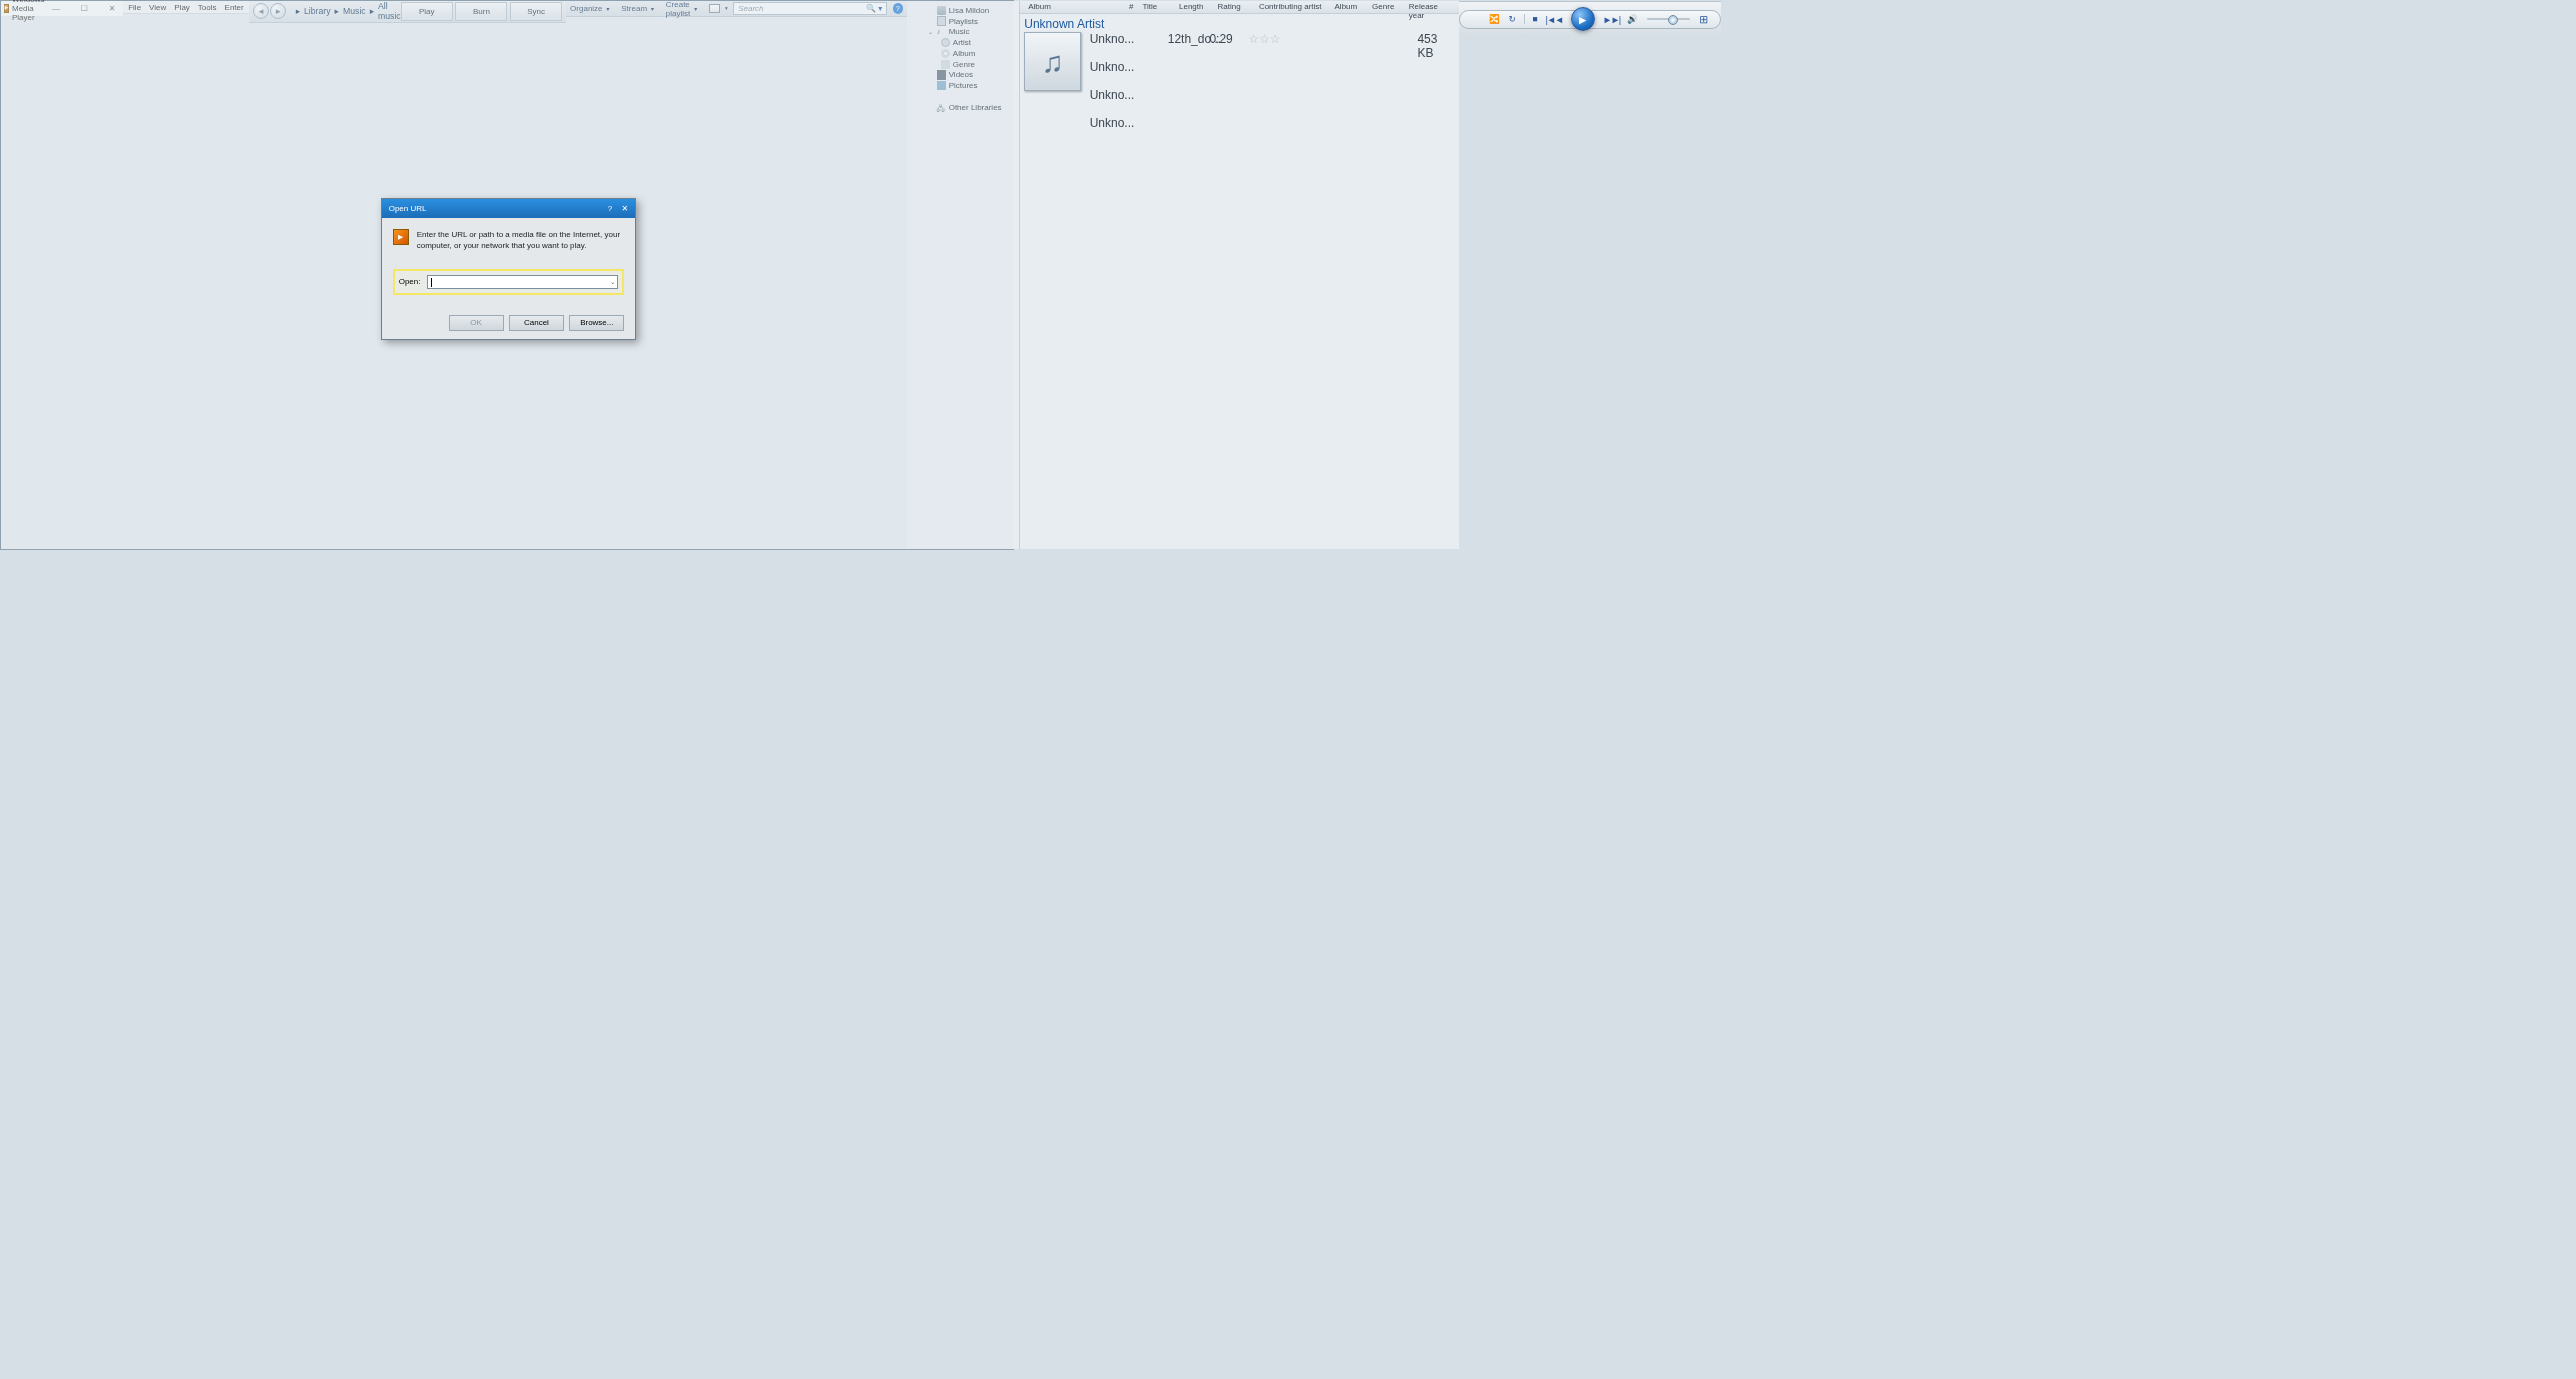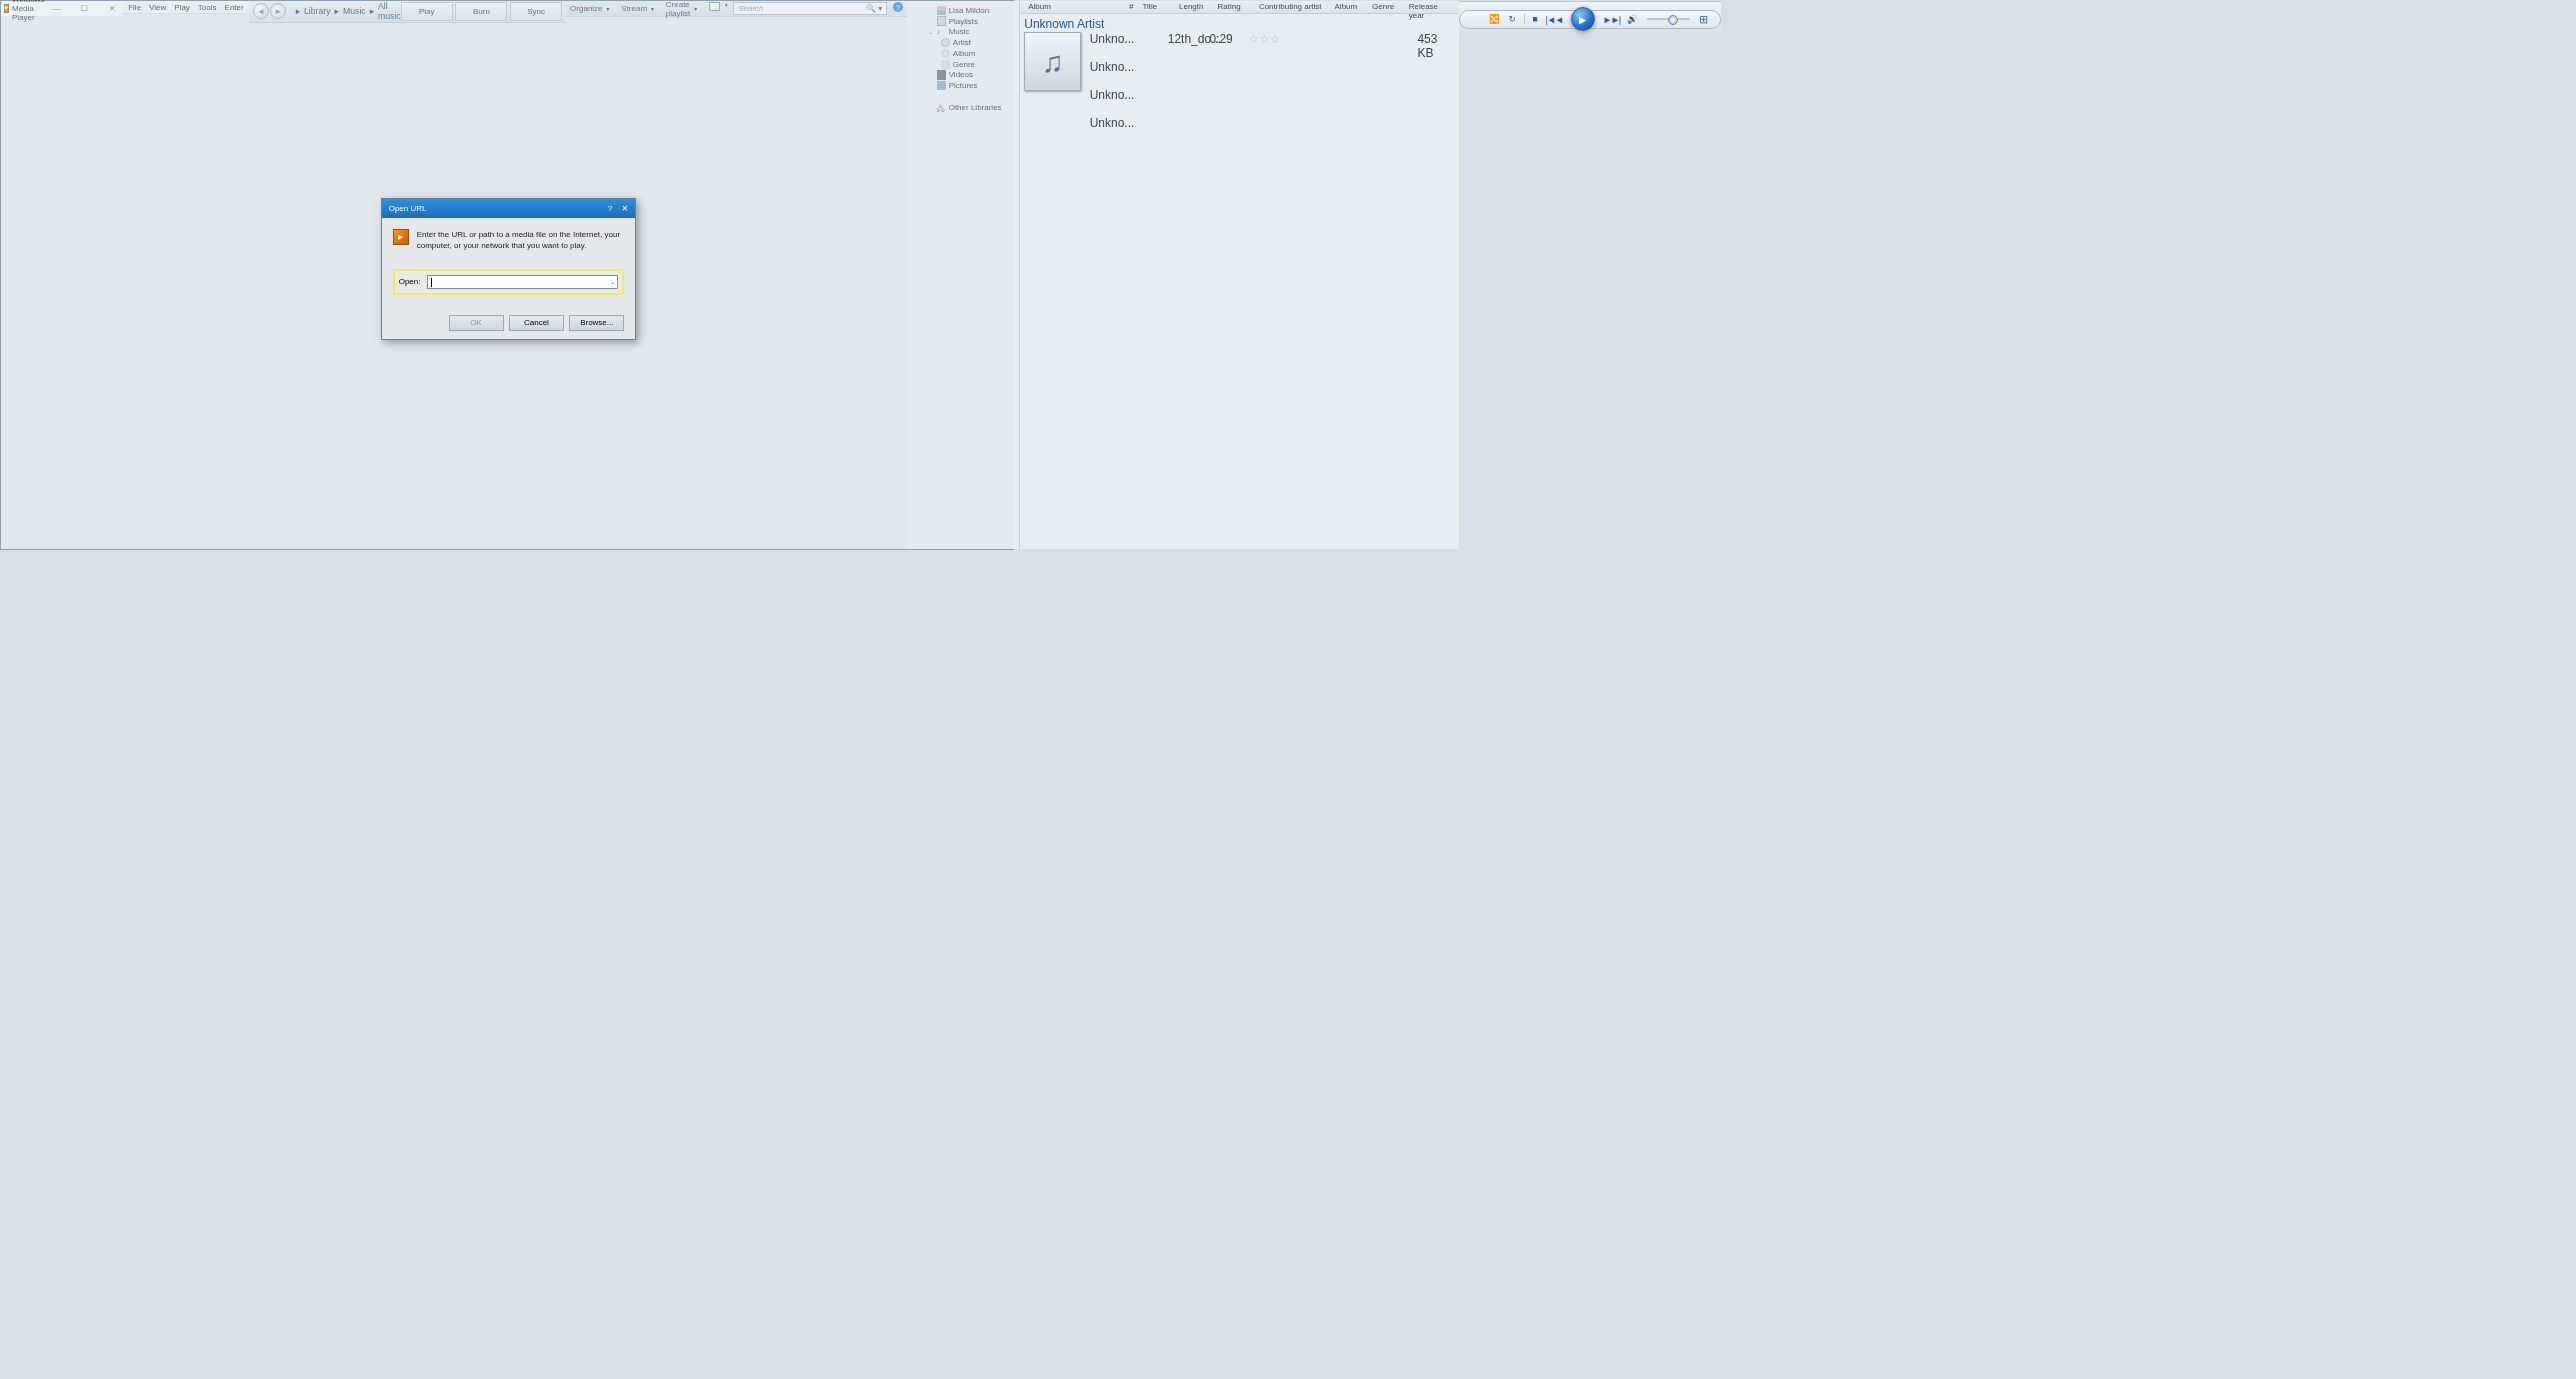--- a/index.html
+++ b/index.html
@@ -24,21 +24,21 @@
 .nav-btn { width:16px; height:16px; border-radius:50%; background: radial-gradient(circle at 35% 30%, #fafdff, #c9d5dd); border:0.7px solid #97a8b5; display:flex; align-items:center; justify-content:center; color:#6d7f8d; font-size:8px;}
 .breadcrumb { display:flex; align-items:center; font-size:8.7px; color:#163a5f;}
 .breadcrumb .sep{ margin:0 4px; color:#163a5f;}
 .tabs { margin-left:auto; display:flex; gap:2.7px;}
 .tab { width:52px; height:19px; background:linear-gradient(#f2f5f8,#dae1e7); border:0.7px solid #b3bfc9; display:flex; align-items:center; justify-content:center; font-size:8px; color:#263238;}
 
 
 .toolbar { height: 16px; background: linear-gradient(#e4eaef,#d4dce3); display:flex; align-items:center; padding:0 4px; font-size:8px; color:#1e3a5f; border-bottom:0.7px solid #b9c5cf;}
 .toolbar .item{ display:flex; align-items:center; gap:2.7px; margin-right:10.7px;}
 .toolbar .arrow{font-size:5.4px;}
-.toolbar-right{ margin-left:auto; display:flex; align-items:flex-start; gap:5.4px;}
+.toolbar-right{ margin-left:auto; display:flex; align-items:center; gap:5.4px;}
 .view-icon{ width:10.7px; height:9.4px; border:0.7px solid #7a8c99; background:linear-gradient(#fff,#e0e7ec);}
 .searchbox{ width:154px; height:13.4px; background:#f5f8fa; border:0.7px solid #a9b7c2; display:flex; align-items:center; padding:0 4px; font-style:italic; color:#7d8a95; font-size:8px;}
 .search-icon{ margin-left:auto; color:#2c5aa0; font-style:normal;}
 .help-icon{ width:10.7px; height:10.7px; border-radius:50%; background:#2b7fd6; color:#fff; display:flex; align-items:center; justify-content:center; font-size:7.4px;}
 
 
 .body { flex:1; display:flex; background:#e8edf1;}
 .sidebar{ width:97px; background:#e8edf1; border-right:0.7px solid #c5cfd7; padding:4px 2.7px; font-size:8px; color:#1e2a33;margin-left:16px;}
 .side-item{ display:flex; align-items:center; gap:2.7px; padding:0.7px 1.3px;}
 .side-item .tw{ width:6.7px; text-align:center; color:#4a5560; font-size:6px;}

